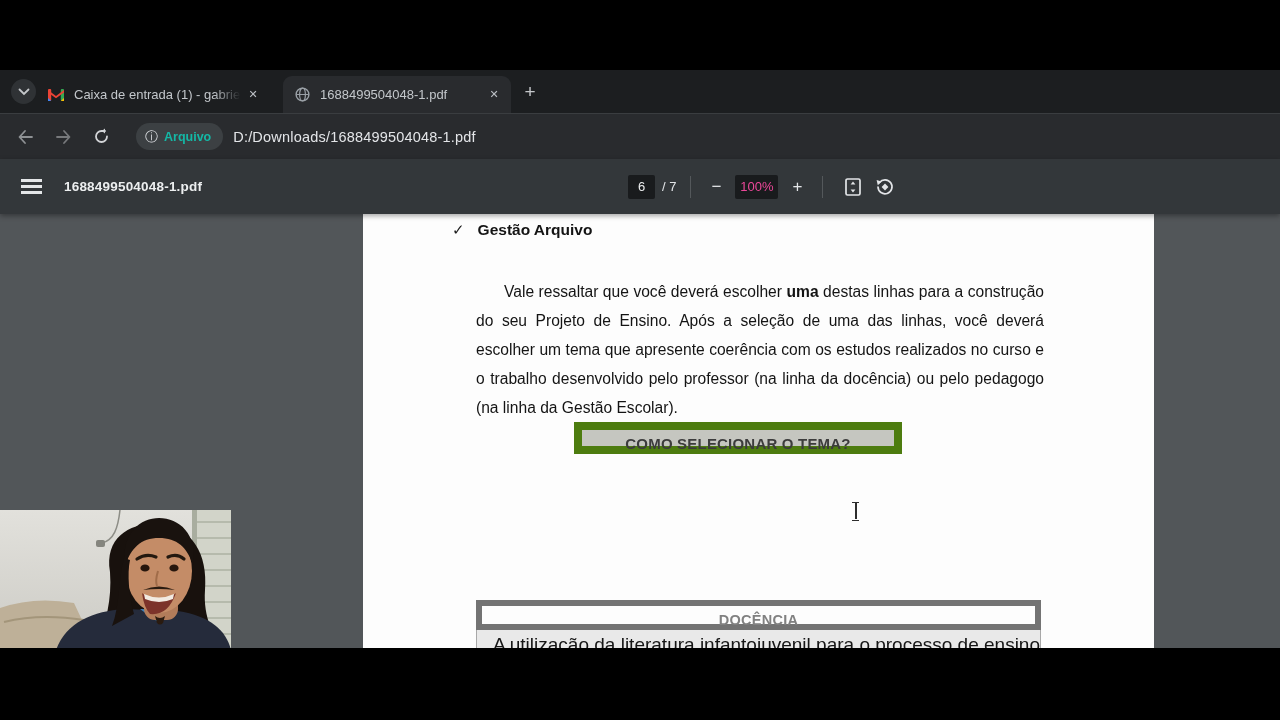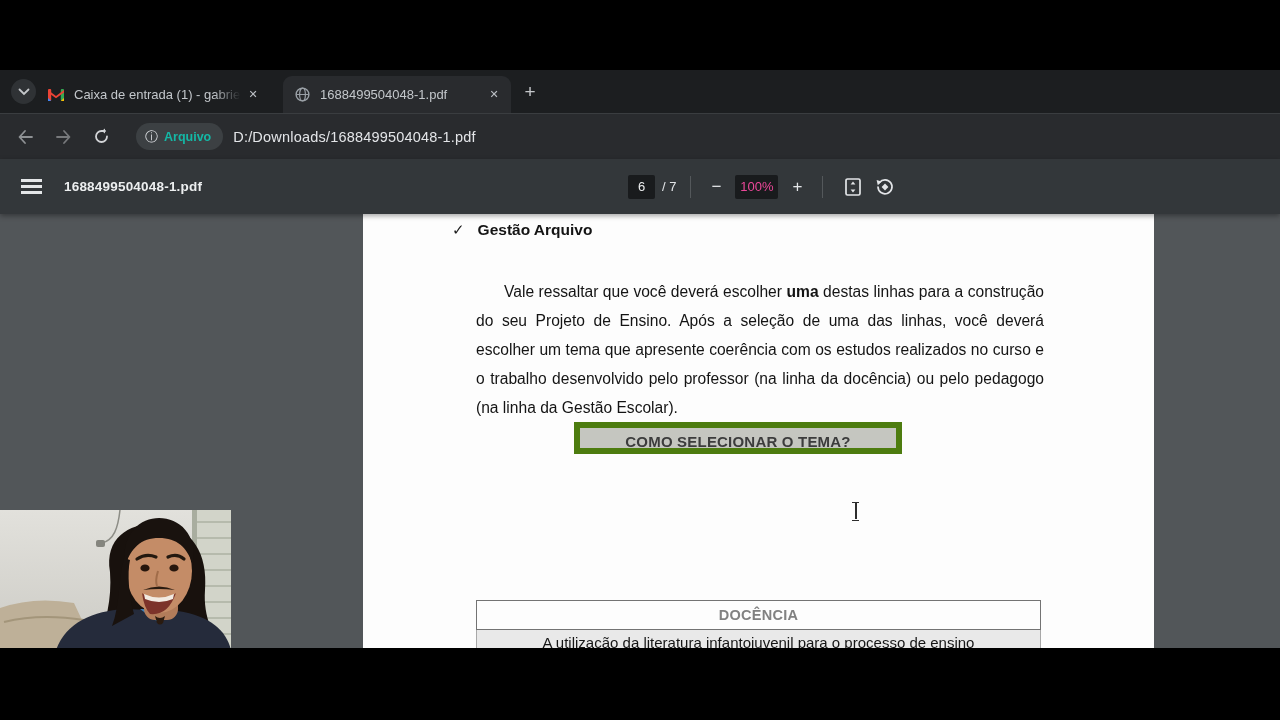--- a/index.html
+++ b/index.html
@@ -61,27 +61,27 @@
   .content { position:absolute; left:0; top:214px; width:1280px; height:506px; background:#525659; }
   .pdf-page { position:absolute; left:363px; top:0; width:791px; height:506px; background:#fdfdfd; color:#141414; }
   .bullet-line { position:absolute; top:7px; left:89px; font-size:15.5px; display:flex; gap:13px; }
   .bullet-check { font-size:15px; color:#1b1b1b; }
   .bullet-text { font-weight:bold; }
   .para { position:absolute; left:113px; width:568px; font-size:15.6px; line-height:29px;
           text-align:justify; text-indent:28px; }
   .para1 { top:63px; }
   .para2 { top:267px; }
   .box-title { position:absolute; left:211px; top:208px; width:328px; height:32px;
-               background:#c5c6c0; border:6px solid #4d7c0f; color:#3c3c3c;
+               background:#c5c6c0; border:8px solid #4d7c0f; color:#3c3c3c;
                font-size:15px; font-weight:bold; text-align:center; line-height:28px; letter-spacing:.2px; }
   .doc-table { position:absolute; left:113px; top:386px; width:565px; }
-  .tbl-header { height:30px; border:1px solid #737373; background:#fdfdfd; color:#818181;
+  .tbl-header { height:30px; border:6px solid #737373; background:#fdfdfd; color:#818181;
                 font-weight:bold; font-size:14.5px; text-align:center; line-height:29px; letter-spacing:.3px; }
   .tbl-row { height:34px; border:1px solid #a8a8a8; border-top:none; background:#e9e9e9;
-             color:#161616; font-size:15px; text-align:center; padding-top:4px; }
+             color:#161616; font-size:19px; text-align:right; padding-top:4px; }
   .text-caret { position:absolute; left:488px; top:288px; width:9px; height:17px; }
   .text-caret:before { content:""; position:absolute; left:4px; top:0; width:1.5px; height:17px; background:#2d2d2d; }
   .text-caret:after  { content:""; position:absolute; left:1px; top:0; width:7px; height:17px;
                        border-top:1.5px solid #2d2d2d; border-bottom:1.5px solid #2d2d2d; }
 
   
   .webcam { position:absolute; left:0; top:510px; width:231px; height:140px; z-index:40; overflow:hidden; }
 </style>
 </head>
 <body>

